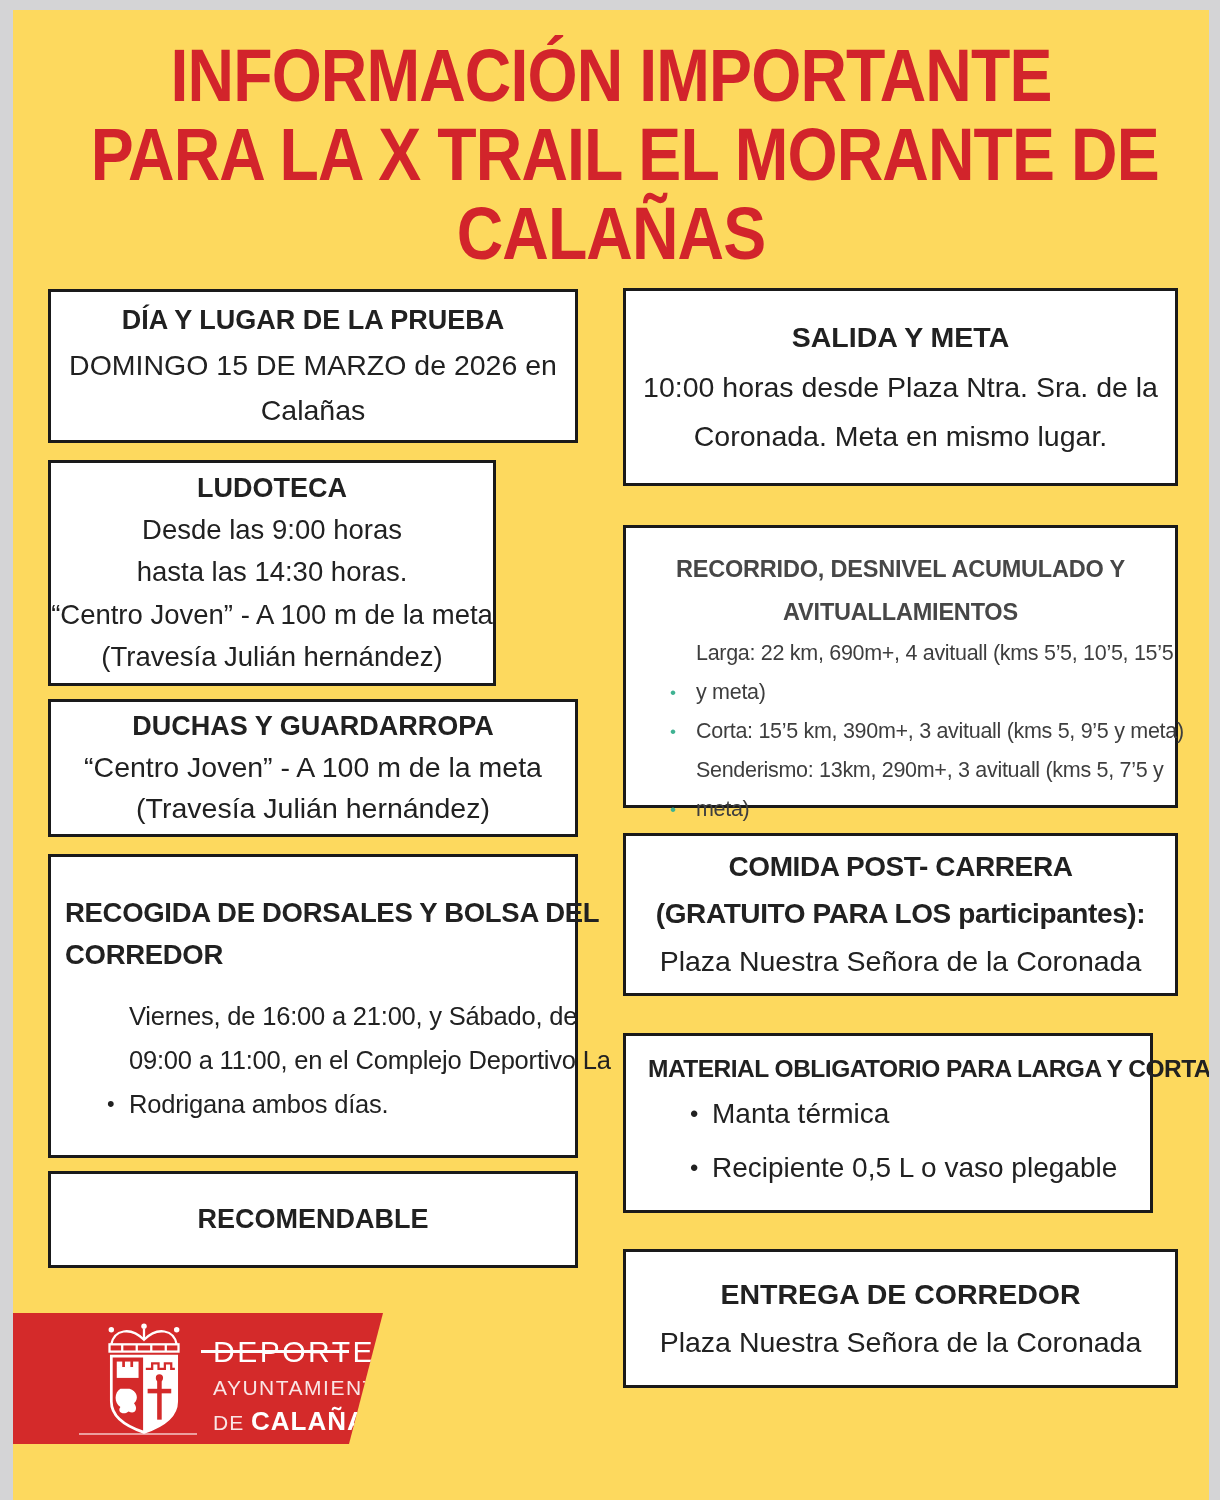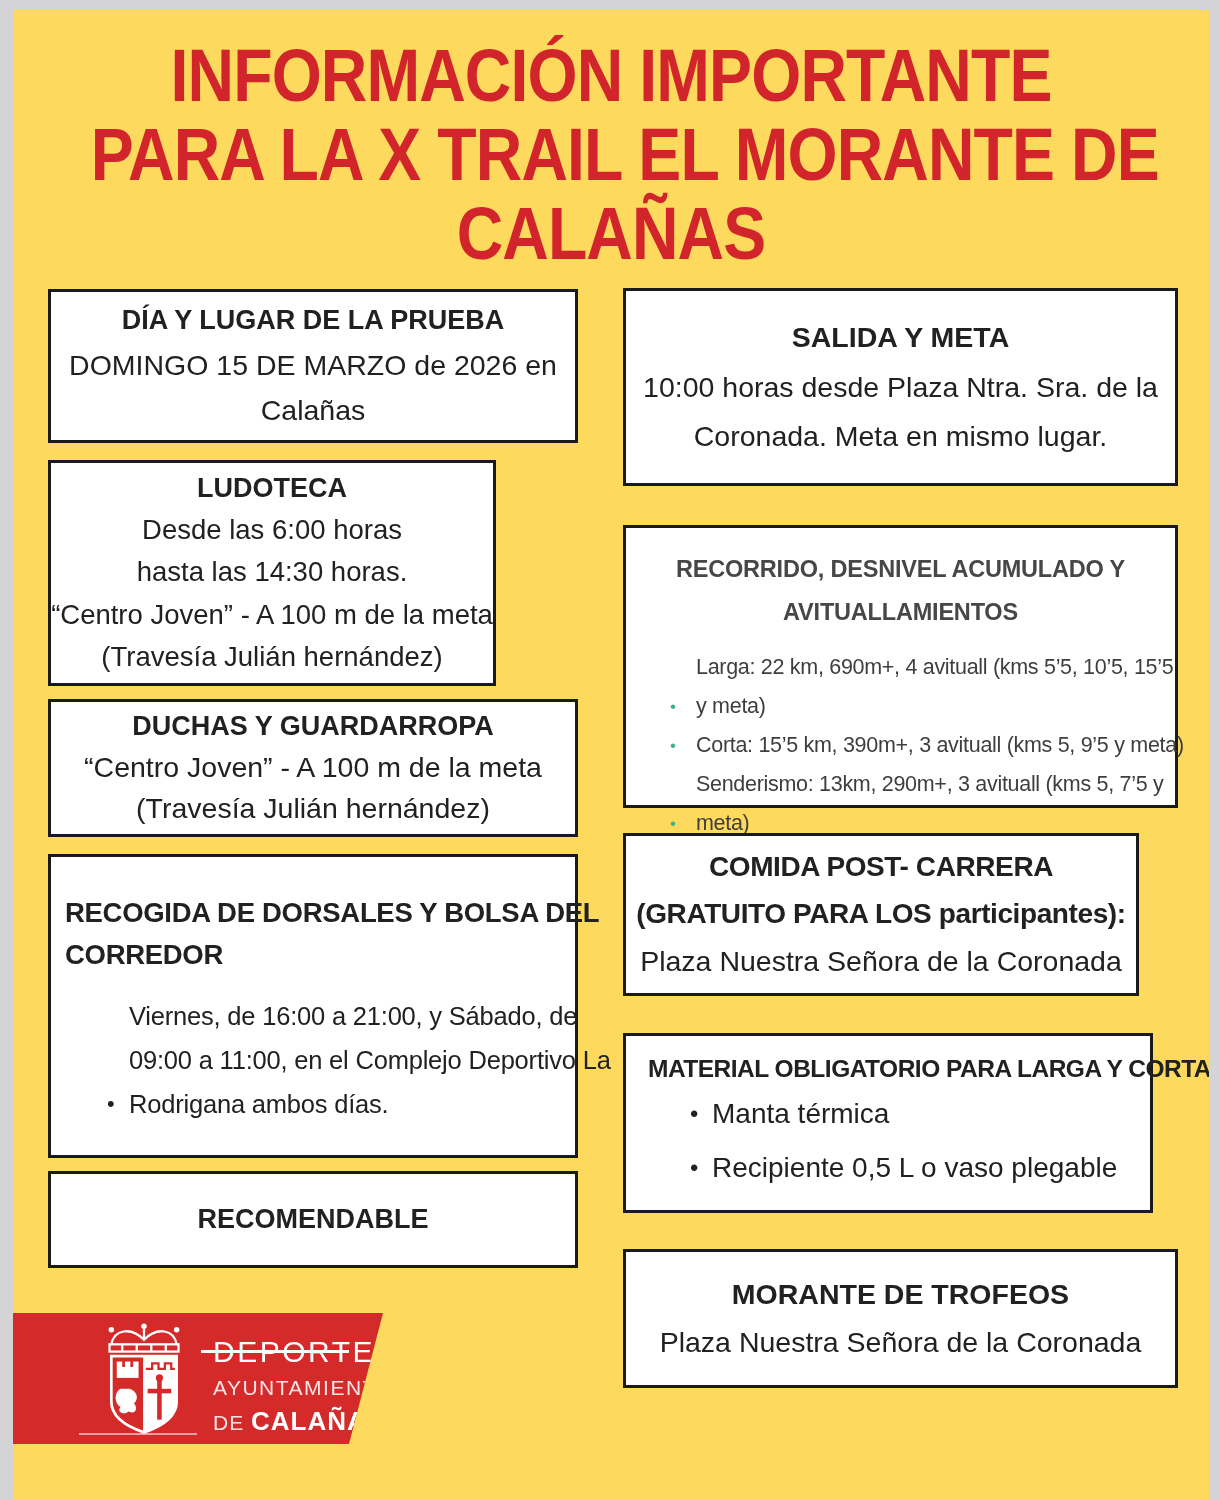--- a/index.html
+++ b/index.html
@@ -30,24 +30,24 @@
   #box-duchas .heading { font-size:27px; }
   #box-recogida   { left:48px;  top:854px; width:530px; height:304px; padding:16px 14px 10px 14px; }
   #box-recogida .heading { font-size:27.5px; line-height:42px; letter-spacing:-0.3px; }
   #box-recogida .bullets { font-size:25.5px; line-height:44px; letter-spacing:-0.2px; }
   #box-recomend   { left:48px;  top:1171px; width:530px; height:97px; font-size:28.5px; }
   #box-recomend .heading { font-size:27px; }
 
   
   #box-salida     { left:623px; top:288px; width:555px; height:198px; font-size:28.5px; padding:14px 0; }
   #box-salida .heading { font-size:28.5px; }
-  #box-recorrido  { left:623px; top:525px; width:555px; height:283px; padding:20px 18px 6px 18px; color:#3e3e3e;gap:14px; }
+  #box-recorrido  { left:623px; top:525px; width:555px; height:283px; padding:20px 18px 6px 18px; color:#3e3e3e; }
   #box-recorrido .heading { font-size:23.5px; line-height:43px; color:#474747; text-align:center; letter-spacing:-0.2px; }
   #box-recorrido .bullets { font-size:21.5px; line-height:39px; letter-spacing:-0.3px; }
-  #box-comida     { left:623px; top:833px; width:516px; height:163px; font-size:28.5px; }
+  #box-comida     { left:623px; top:833px; width:555px; height:163px; font-size:28.5px; }
   #box-comida .heading { font-size:28px; letter-spacing:-0.4px; }
   #box-material   { left:623px; top:1033px; width:530px; height:180px; padding:16px 14px 12px 22px; }
   #box-material .heading { font-size:24.5px; letter-spacing:-0.5px; }
   #box-material .bullets { font-size:28px; line-height:54px; }
   #box-entrega    { left:623px; top:1249px; width:555px; height:139px; font-size:28.5px; padding:10px 0; }
   #box-entrega .heading { font-size:28.5px; }
 
   .brow { display:flex; align-items:flex-end; padding-left:42px; }
   .brow::before { content:"•"; width:22px; flex:0 0 22px; font-size:0.85em; }
   #box-recorrido .brow { padding-left:26px; }
@@ -80,21 +80,21 @@
 </h1>
 
 <section class="box centered" id="box-dia">
   <div class="heading">DÍA Y LUGAR DE LA PRUEBA</div>
   <div class="line">DOMINGO 15 DE MARZO de 2026 en</div>
   <div class="line">Calañas</div>
 </section>
 
 <section class="box centered" id="box-ludoteca">
   <div class="heading">LUDOTECA</div>
-  <div class="line">Desde las 6:00 horas</div>
+  <div class="line">Desde las 9:00 horas</div>
   <div class="line">hasta las 14:30 horas.</div>
   <div class="line">“Centro Joven” - A 100 m de la meta</div>
   <div class="line">(Travesía Julián hernández)</div>
 </section>
 
 <section class="box centered" id="box-duchas">
   <div class="heading">DUCHAS Y GUARDARROPA</div>
   <div class="line">“Centro Joven” - A 100 m de la meta</div>
   <div class="line">(Travesía Julián hernández)</div>
 </section>
@@ -167,21 +167,21 @@
     </div>
     <div class="brow">
       <div class="btext">
         <div class="line">Recipiente 0,5 L o vaso plegable</div>
       </div>
     </div>
   </div>
 </section>
 
 <section class="box centered" id="box-entrega">
-  <div class="heading">MORANTE DE TROFEOS</div>
+  <div class="heading">ENTREGA DE CORREDOR</div>
   <div class="line">Plaza Nuestra Señora de la Coronada</div>
 </section>
 
 <div class="banner">
   <svg class="crest" viewBox="0 0 120 130">
     <g fill="none" stroke="#ffffff" stroke-width="2.5">
       <rect x="22" y="29" width="76" height="8"></rect>
       <line x1="36" y1="29" x2="36" y2="37"></line>
         <line x1="52" y1="29" x2="52" y2="37"></line>
       <line x1="68" y1="29" x2="68" y2="37"></line>

